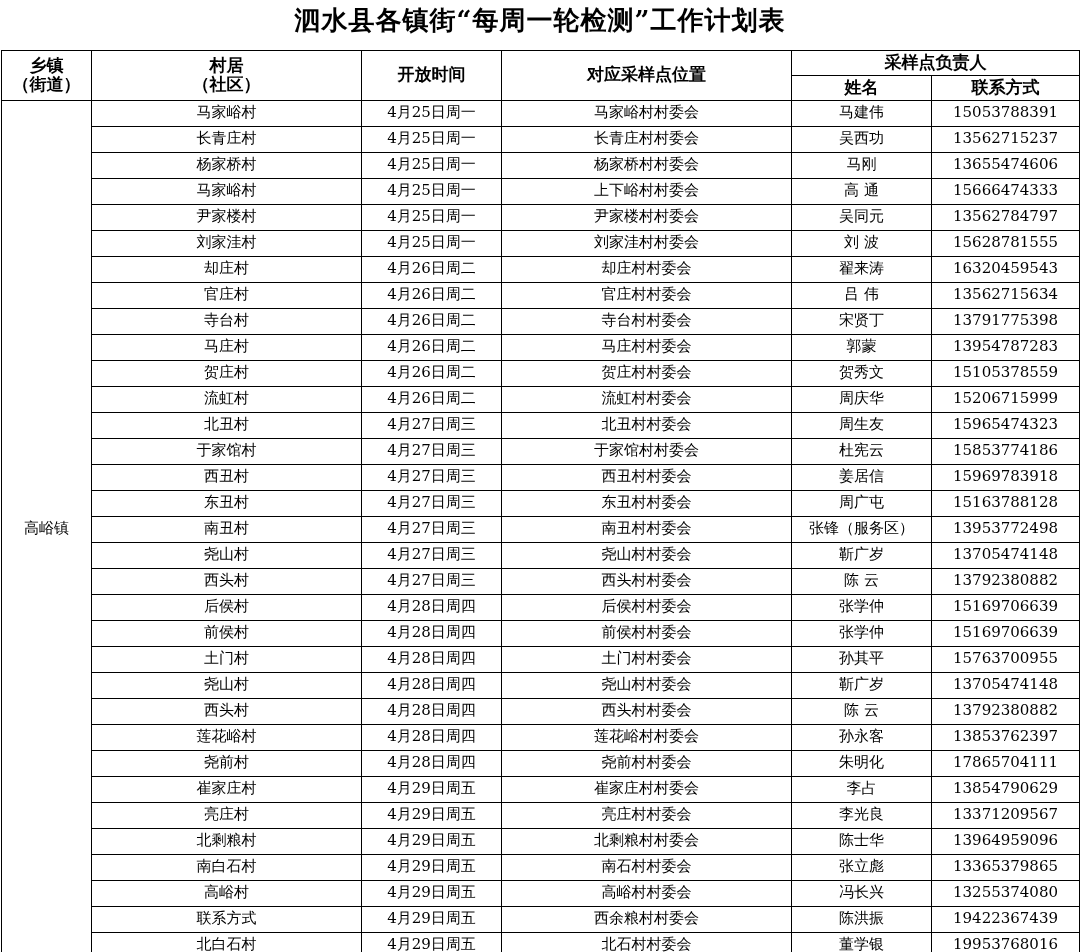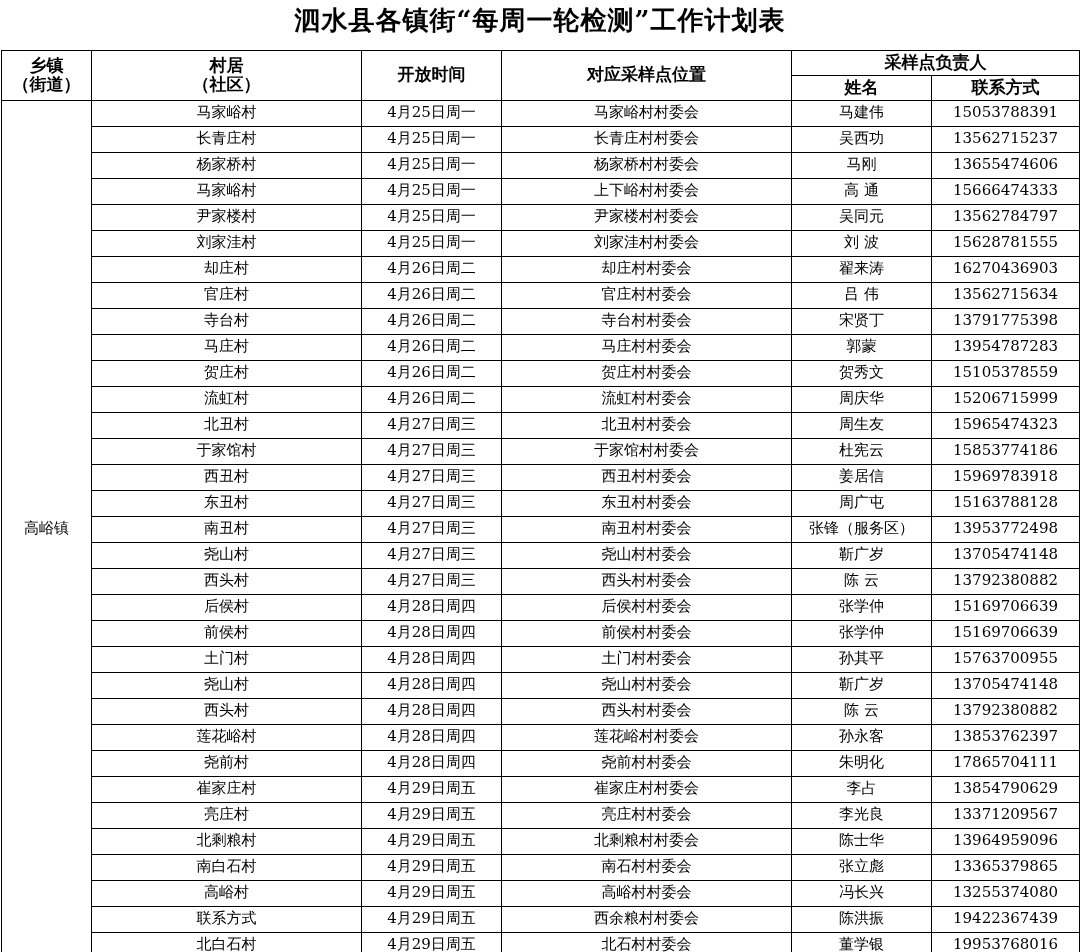--- a/index.html
+++ b/index.html
@@ -147,21 +147,21 @@
           <td class="row-cell">4月25日周一</td>
           <td class="row-cell">刘家洼村村委会</td>
           <td class="row-cell">刘 波</td>
           <td class="row-cell">15628781555</td>
         </tr>
         <tr>
           <td class="row-cell">却庄村</td>
           <td class="row-cell">4月26日周二</td>
           <td class="row-cell">却庄村村委会</td>
           <td class="row-cell">翟来涛</td>
-          <td class="row-cell">16270436903</td>
+          <td class="row-cell">16320459543</td>
         </tr>
         <tr>
           <td class="row-cell">官庄村</td>
           <td class="row-cell">4月26日周二</td>
           <td class="row-cell">官庄村村委会</td>
           <td class="row-cell">吕 伟</td>
           <td class="row-cell">13562715634</td>
         </tr>
         <tr>
           <td class="row-cell">寺台村</td>

